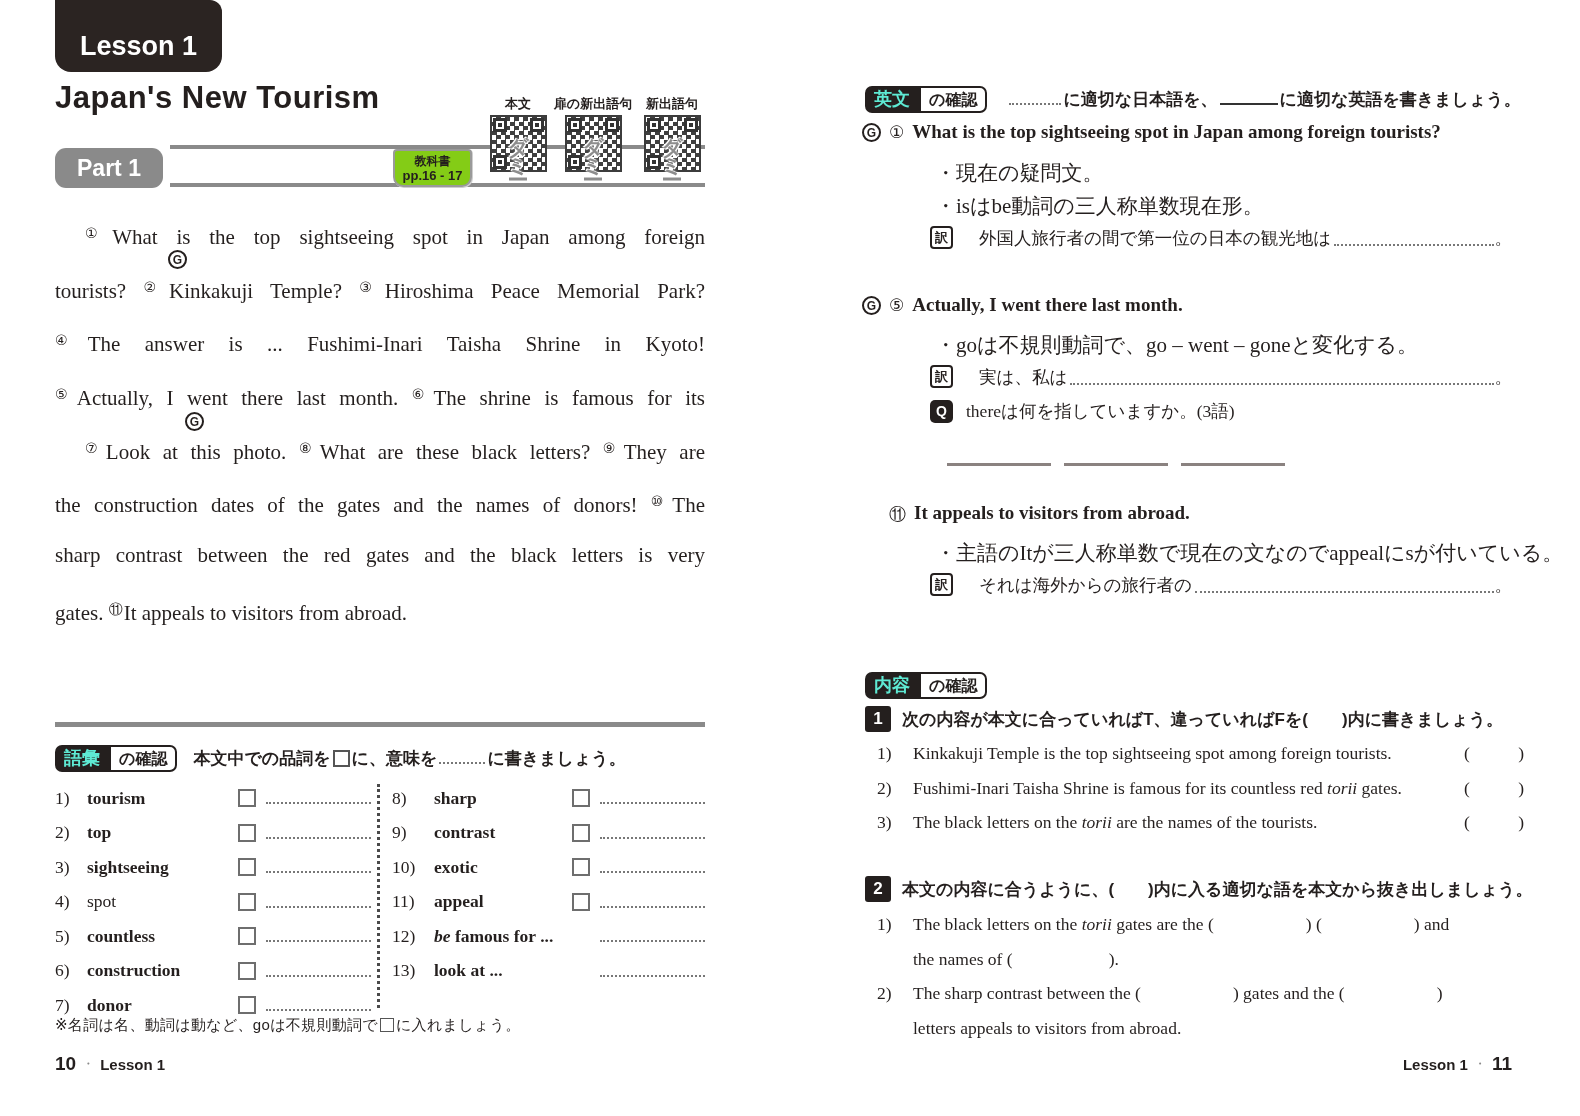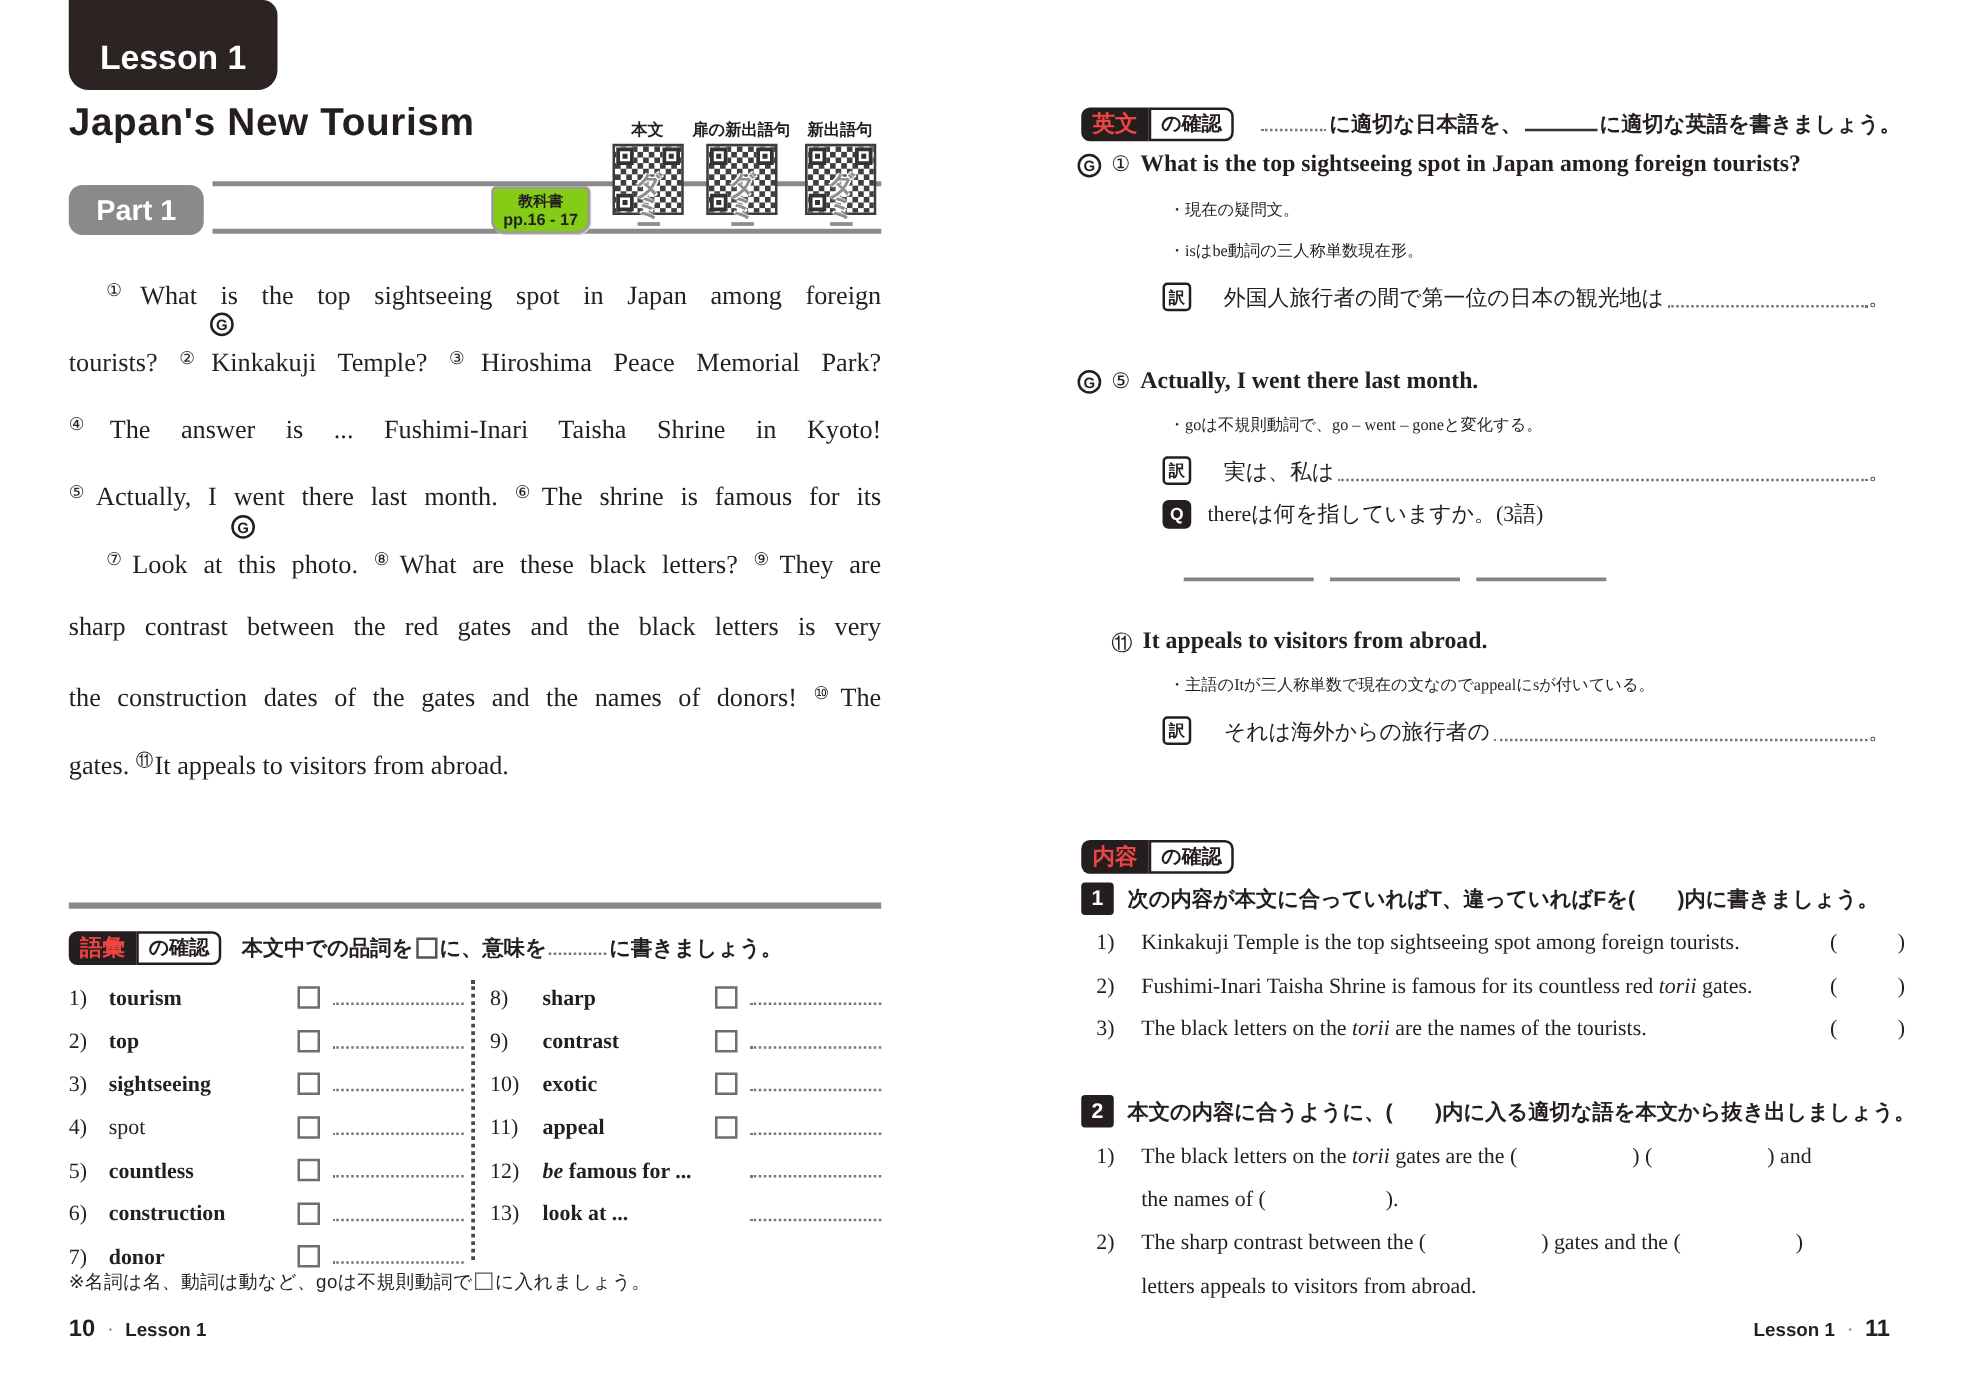--- a/index.html
+++ b/index.html
@@ -64,21 +64,21 @@
   .it { font-style:italic; }
   .gmark {
     position:absolute; width:19px; height:19px; border:2.5px solid #241f1e; border-radius:50%;
     display:flex; align-items:center; justify-content:center;
     font-family:"Liberation Sans",sans-serif; font-weight:bold; font-size:12px;
   }
 
   
   .tagrow { display:flex; align-items:center; }
   .tag-black {
-    background:#241f1e; color:#ef4444; font-weight:bold; font-size:18px;
+    background:#241f1e; color:#5eead4; font-weight:bold; font-size:18px;
     padding:2px 9px 3px; border-radius:7px 0 0 7px; line-height:22px;
   }
   .tag-white {
     background:#fff; border:2px solid #241f1e; font-weight:bold; font-size:16px;
     padding:1px 8px; border-radius:0 7px 7px 0; line-height:21px;
   }
 
   .divider-thick { left:55px; top:722px; width:650px; height:5px; background:#8a8a8a; }
 
   .instr { font-weight:bold; font-size:17px; white-space:nowrap; }
@@ -103,21 +103,21 @@
   .footer { top:1053px; font-size:15px; font-weight:bold; display:flex; align-items:center; gap:7px; }
   .footer .pnum { font-size:19px; }
   .footer .fdot { color:#8a8a8a; font-size:10px; }
 
   
   .serif { font-family:"Liberation Serif","DejaVu Serif",serif; }
   .ehead { display:flex; align-items:flex-start; gap:8px; font-size:19px; font-weight:bold; }
   .ehead .hnum { font-family:"DejaVu Sans",sans-serif; font-size:17px; font-weight:normal; margin-top:1px; }
   .ehead .gmark { position:static; flex:none; margin-top:2px; }
   .gspace { width:19px; flex:none; }
-  .bullet { font-size:13px; }
+  .bullet { font-size:21px; }
   .transrow { display:flex; align-items:flex-end; font-size:17.5px; }
   .trans-icon {
     width:23px; height:23px; border:2px solid #241f1e; border-radius:4px; flex:none;
     display:flex; align-items:center; justify-content:center;
     font-family:"Liberation Sans",sans-serif; font-size:13px; font-weight:bold; align-self:flex-start;
   }
   .trans-text { margin-left:26px; white-space:nowrap; }
   .trans-dots { flex:1; border-bottom:2.5px dotted #777; height:6px; margin:0 1px 4px 3px; }
   .q-icon {
     width:23px; height:23px; background:#241f1e; border-radius:5px; color:#fff; flex:none;
@@ -189,22 +189,22 @@
       <span class="qr-dummy">ダミー</span>
     </div>
   </div>
 
   <div class="abs passage" style="position:absolute;">
     <div class="pline justify indent"><span class="cnum">①</span><span>What is the top sightseeing spot in Japan among foreign</span></div>
     <div class="pline justify"><span>tourists? </span><span class="cnum">②</span><span>Kinkakuji Temple? </span><span class="cnum">③</span><span>Hiroshima Peace Memorial Park?</span></div>
     <div class="pline justify"><span class="cnum">④</span><span>The answer is ... Fushimi-Inari Taisha Shrine in Kyoto!</span></div>
     <div class="pline justify"><span class="cnum">⑤</span><span>Actually, I went there last month. </span><span class="cnum">⑥</span><span>The shrine is famous for its</span></div>
     <div class="pline justify indent"><span class="cnum">⑦</span><span>Look at this photo. </span><span class="cnum">⑧</span><span>What are these black letters? </span><span class="cnum">⑨</span><span>They are</span></div>
+    <div class="pline justify"><span>the construction dates of the gates and the names of donors! </span><span class="cnum">⑩</span><span>The</span></div>
     <div class="pline justify"><span>sharp contrast between the red gates and the black letters is very</span></div>
-    <div class="pline justify"><span>the construction dates of the gates and the names of donors! </span><span class="cnum">⑩</span><span>The</span></div>
     <div class="pline"><span>gates. </span><span class="cnum">⑪</span><span>It appeals to visitors from abroad.</span></div>
     <span class="gmark" style="left:113px;top:30px;">G</span>
     <span class="gmark" style="left:130px;top:192px;">G</span>
   </div>
 
   <div class="abs divider-thick"></div>
   <div class="abs tagrow" style="left:55px;top:745px;">
     <span class="tag-black">語彙</span>
       <span class="tag-white">の確認</span>
     <span class="instr" style="margin-left:16px;"><span>本文中での品詞を</span><span class="inline-box"></span><span>に、意味を</span><span class="blank-dotted" style="width:46px;"></span><span>に書きましょう。</span></span>

